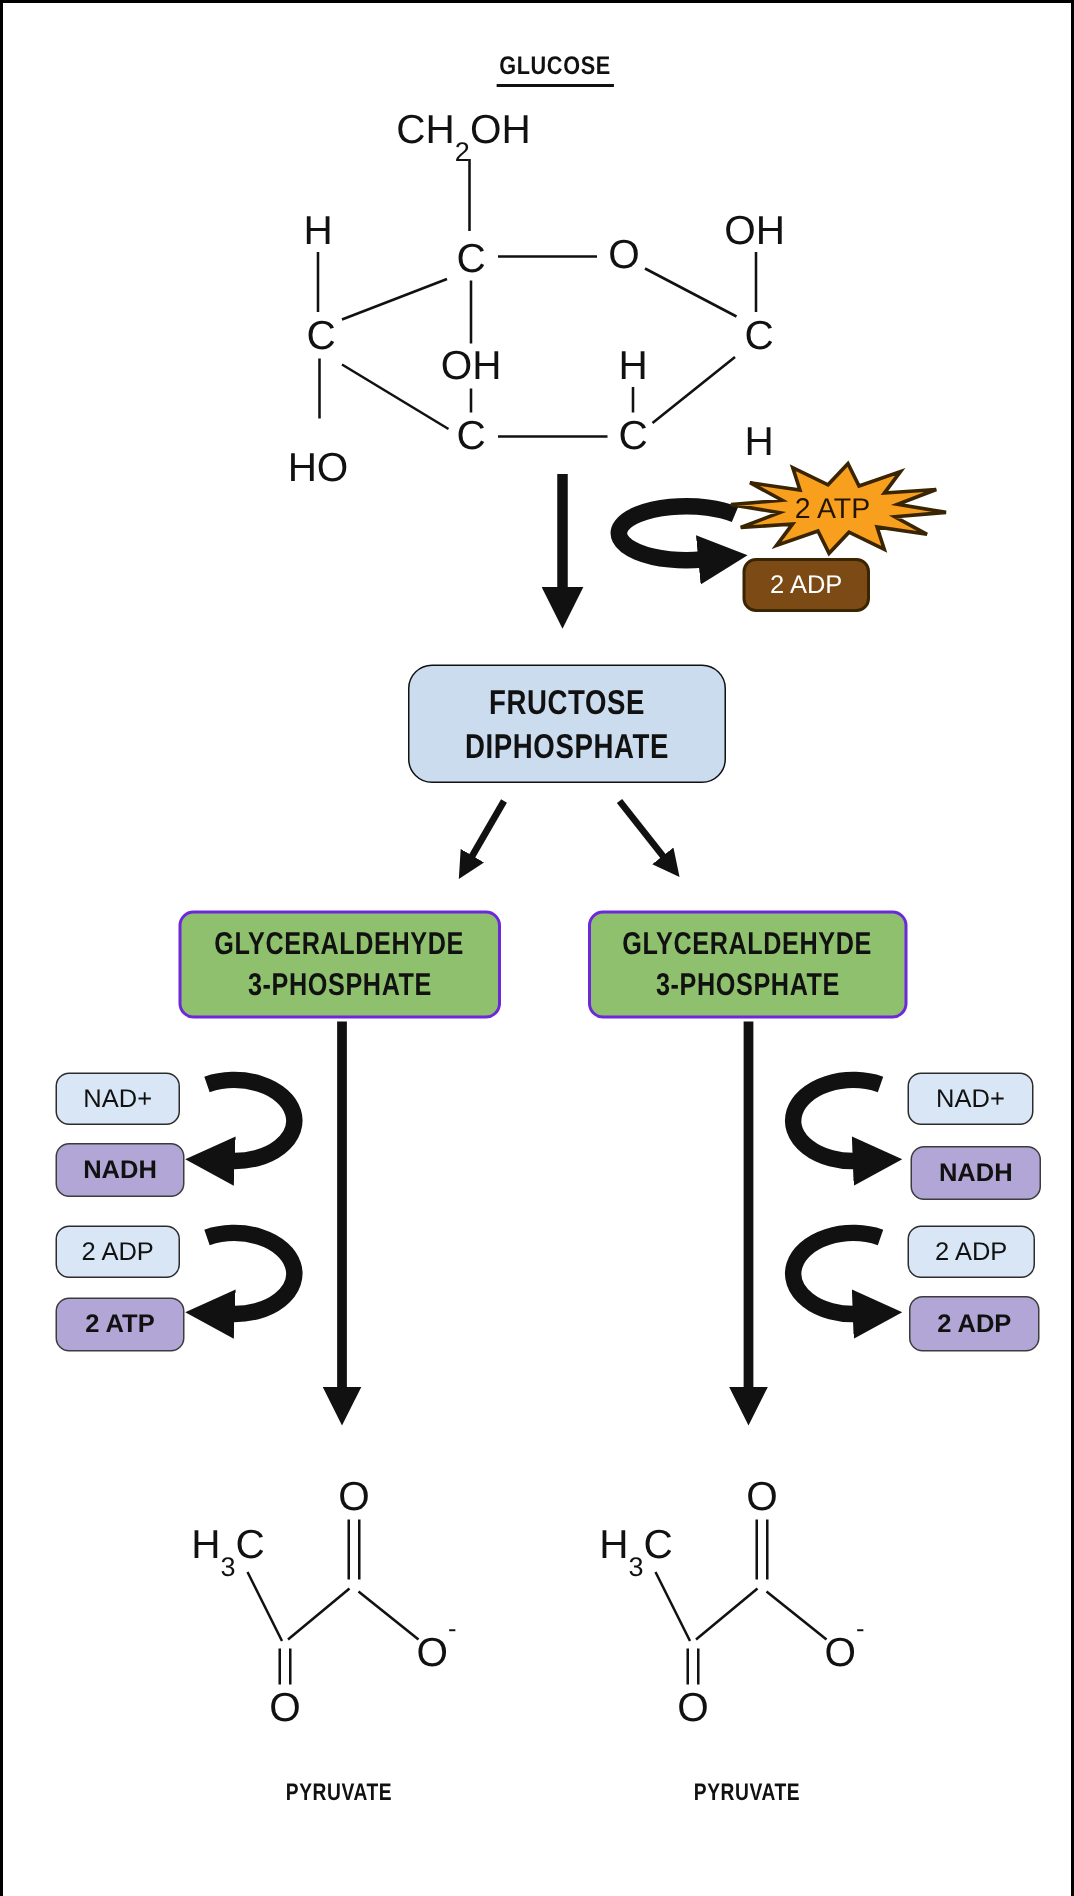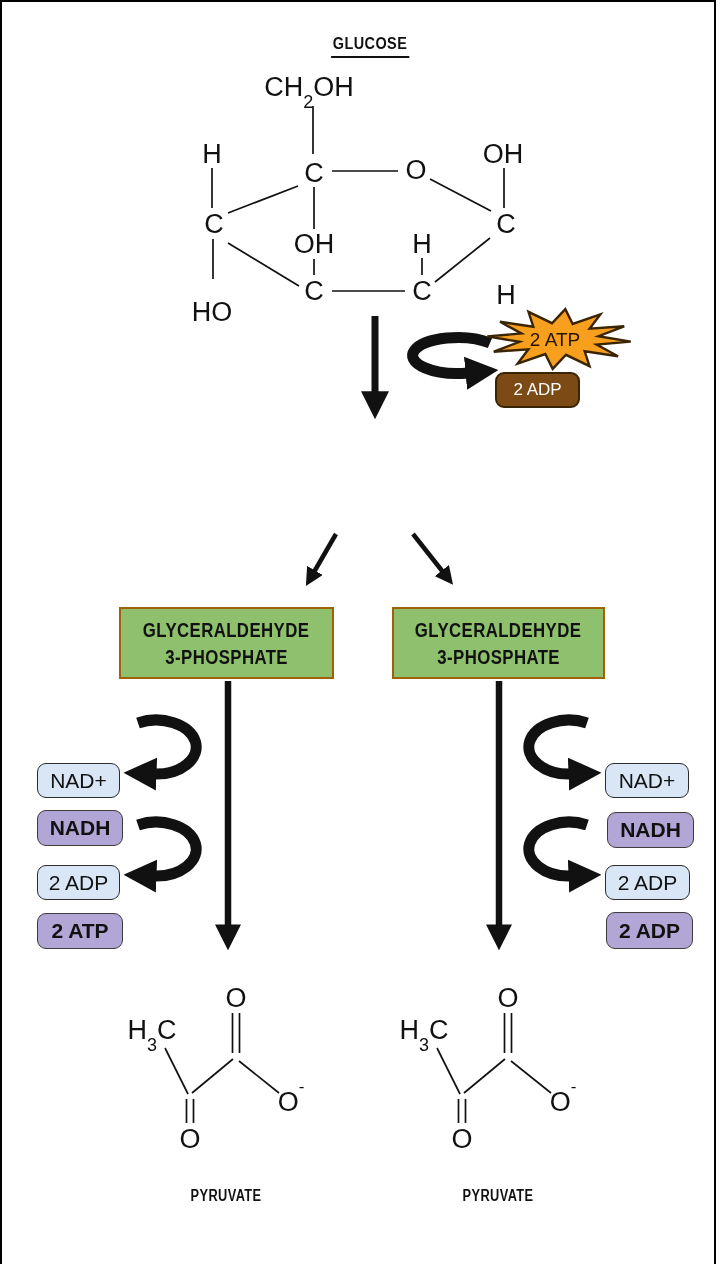--- a/index.html
+++ b/index.html
@@ -14,23 +14,23 @@
   .atom sup{font-size:17px;line-height:0;position:relative;top:-9px;}
   .title{
     position:absolute;transform:translate(-50%,-50%) scaleX(.85);
     font-weight:bold;font-size:17px;letter-spacing:.5px;
     border-bottom:2.5px solid var(--ink);padding:0 2px 2px;white-space:nowrap;
   }
   .bigbox{position:absolute;box-sizing:border-box;display:flex;flex-direction:column;
     align-items:center;justify-content:center;text-align:center;}
   .bigbox .ln{display:inline-block;transform:scaleX(.8);font-weight:bold;white-space:nowrap;letter-spacing:.5px;}
   .fructose{background:var(--box_blue);border:1.5px solid #111;border-radius:16px;font-size:23px;line-height:29px;}
-  .green{background:var(--box_green);border:2px solid #a16207;border-radius:0;font-size:21px;line-height:27px;}
+  .green{background:var(--box_green);border:2px solid #6d28d9;border-radius:10px;font-size:21px;line-height:27px;}
   .pill{position:absolute;box-sizing:border-box;display:flex;align-items:center;justify-content:center;
-    font-size:21px;border-radius:9px;white-space:nowrap;margin-top:48px;}
+    font-size:17px;border-radius:9px;white-space:nowrap;}
   .pill.blue{background:var(--box_blue_light);border:1.5px solid #2c2c2c;}
   .pill.purple{background:var(--box_purple);border:1.5px solid #3c3c3c;font-weight:bold;}
   .adpbox{position:absolute;box-sizing:border-box;display:flex;align-items:center;justify-content:center;
     background:var(--adp_brown);border:2px solid var(--star_outline);border-radius:9px;
     color:var(--adp_text);font-size:17px;}
   .starlabel{position:absolute;transform:translate(-50%,-50%);font-size:19px;color:#241502;white-space:nowrap;}
   .pyrlabel{position:absolute;transform:translate(-50%,-50%) scaleX(.8);font-weight:bold;font-size:16px;
     letter-spacing:.5px;white-space:nowrap;}
   svg{position:absolute;left:0;top:0;pointer-events:none;}
 </style>
@@ -117,20 +117,24 @@
   <span class="atom" style="left:312px;top:242px;">OH</span>
   <span class="atom" style="left:420px;top:242px;">H</span>
   <span class="atom" style="left:210px;top:310px;">HO</span>
   <span class="atom" style="left:312px;top:289px;">C</span>
   <span class="atom" style="left:420px;top:289px;">C</span>
   <span class="atom" style="left:504px;top:293px;">H</span>
 
   <div class="starlabel" style="left:553px;top:338px;">2 ATP</div>
   <div class="adpbox" style="left:493px;top:370px;width:85px;height:36px;">2 ADP</div>
 
+  <div class="bigbox fructose" style="left:270px;top:441px;width:212px;height:79px;">
+    <span class="ln">FRUCTOSE</span>
+    <span class="ln">DIPHOSPHATE</span>
+  </div>
 
   <div class="bigbox green" style="left:117px;top:605px;width:215px;height:72px;">
     <span class="ln">GLYCERALDEHYDE</span>
     <span class="ln">3-PHOSPHATE</span>
   </div>
   <div class="bigbox green" style="left:390px;top:605px;width:213px;height:72px;">
     <span class="ln">GLYCERALDEHYDE</span>
     <span class="ln">3-PHOSPHATE</span>
   </div>
 

